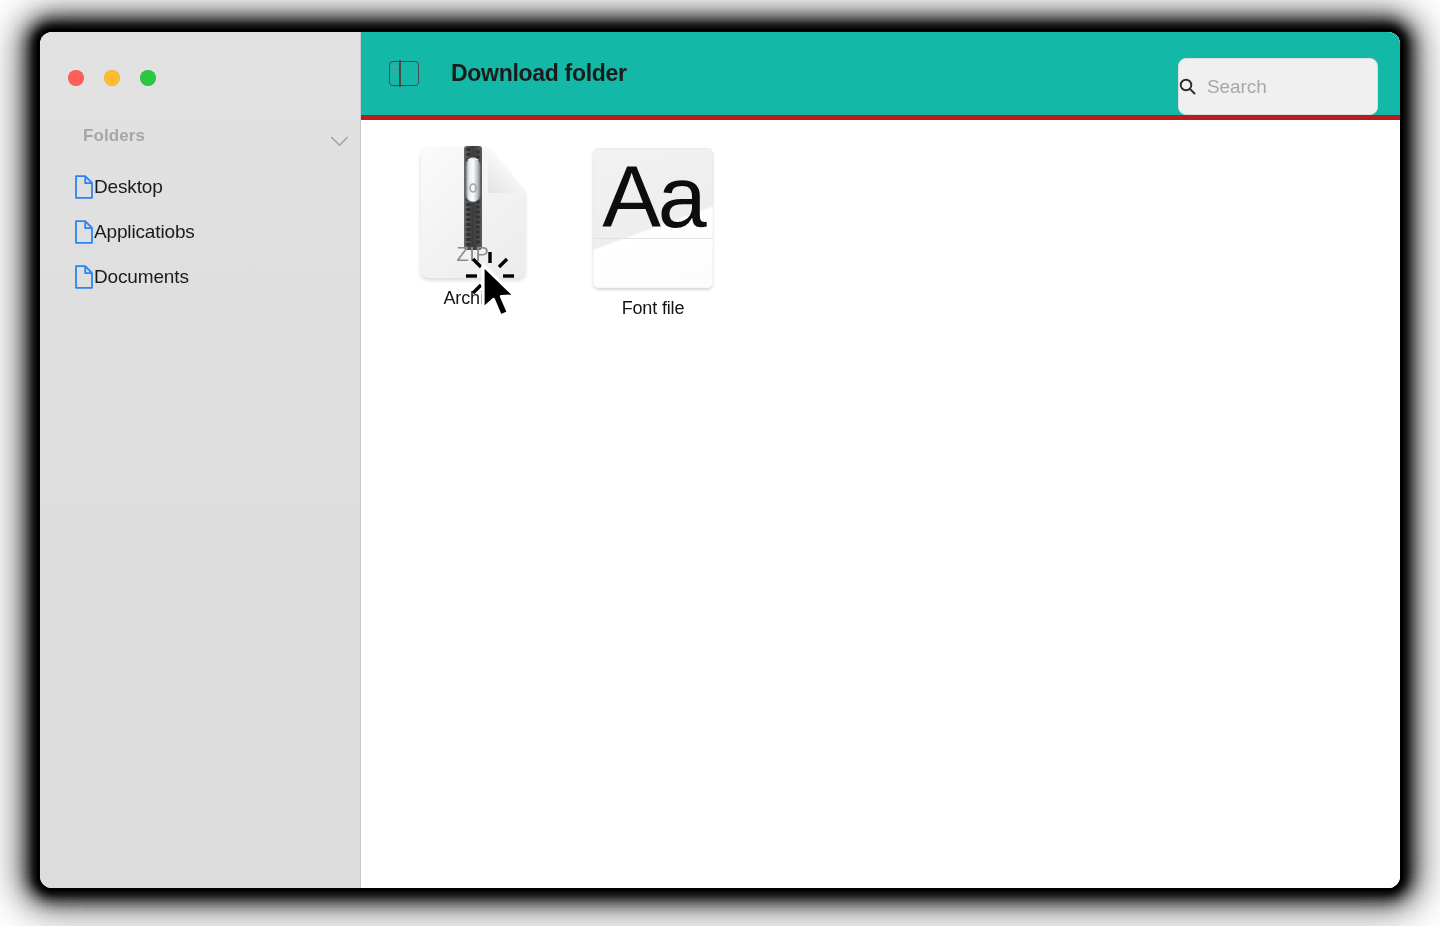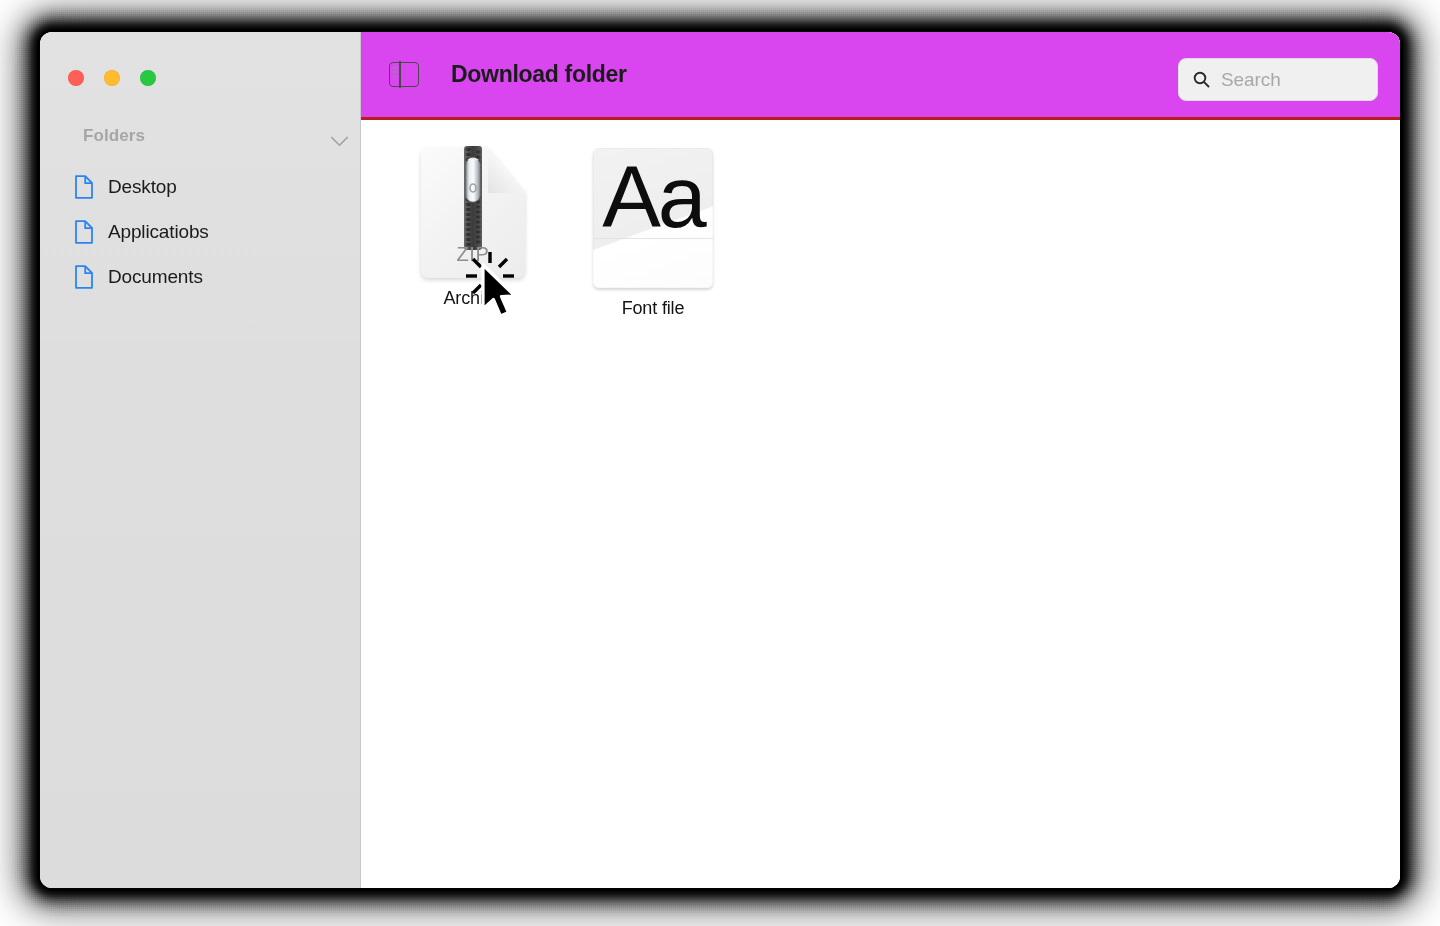--- a/index.html
+++ b/index.html
@@ -124,21 +124,20 @@
   .sidebar-list {
     position: absolute;
     left: 28px;
     top: 132px;
     width: 270px;
   }
   .sidebar-item {
     display: flex;
     align-items: center;
     height: 45px;
-    gap: 14px;
     padding-left: 6px;
     border-radius: 6px;
     cursor: default;
   }
   .doc-icon { width: 20px; height: 24px; flex: 0 0 20px; display: block; }
   .sidebar-label {
     font-size: 19px;
     color: #1b1b1b;
     letter-spacing: -0.15px;
   }
@@ -148,22 +147,22 @@
     flex: 1 1 auto;
     display: flex;
     flex-direction: column;
     background: #ffffff;
     min-width: 0;
   }
 
   .toolbar {
     height: 88px;
     flex: 0 0 88px;
-    background: #d946ef;
-    border-bottom: 3px solid #b91c1c;
+    background: #14b8a6;
+    border-bottom: 5px solid #b91c1c;
     display: flex;
     align-items: center;
     padding: 0 22px 0 28px;
     position: relative;
   }
 
   .sidebar-toggle {
     width: 30px;
     height: 25px;
     border: 1.8px solid #4a4a4a;
@@ -203,27 +202,26 @@
     font-weight: bold;
     color: #1b1b1b;
     letter-spacing: -0.3px;
   }
 
   .search-field {
     position: absolute;
     right: 22px;
     top: 26px;
     width: 200px;
-    height: 43px;
+    height: 57px;
     background: #f0f0f0;
     border: 1px solid #dcdcdc;
     border-radius: 8px;
     display: flex;
     align-items: center;
-    padding-left: 14px;
     gap: 11px;
     cursor: text;
   }
   .search-icon { width: 17px; height: 17px; flex: 0 0 17px; display: block; }
   .search-placeholder {
     font-size: 19px;
     color: #a8a8a8;
     letter-spacing: -0.1px;
   }
 

